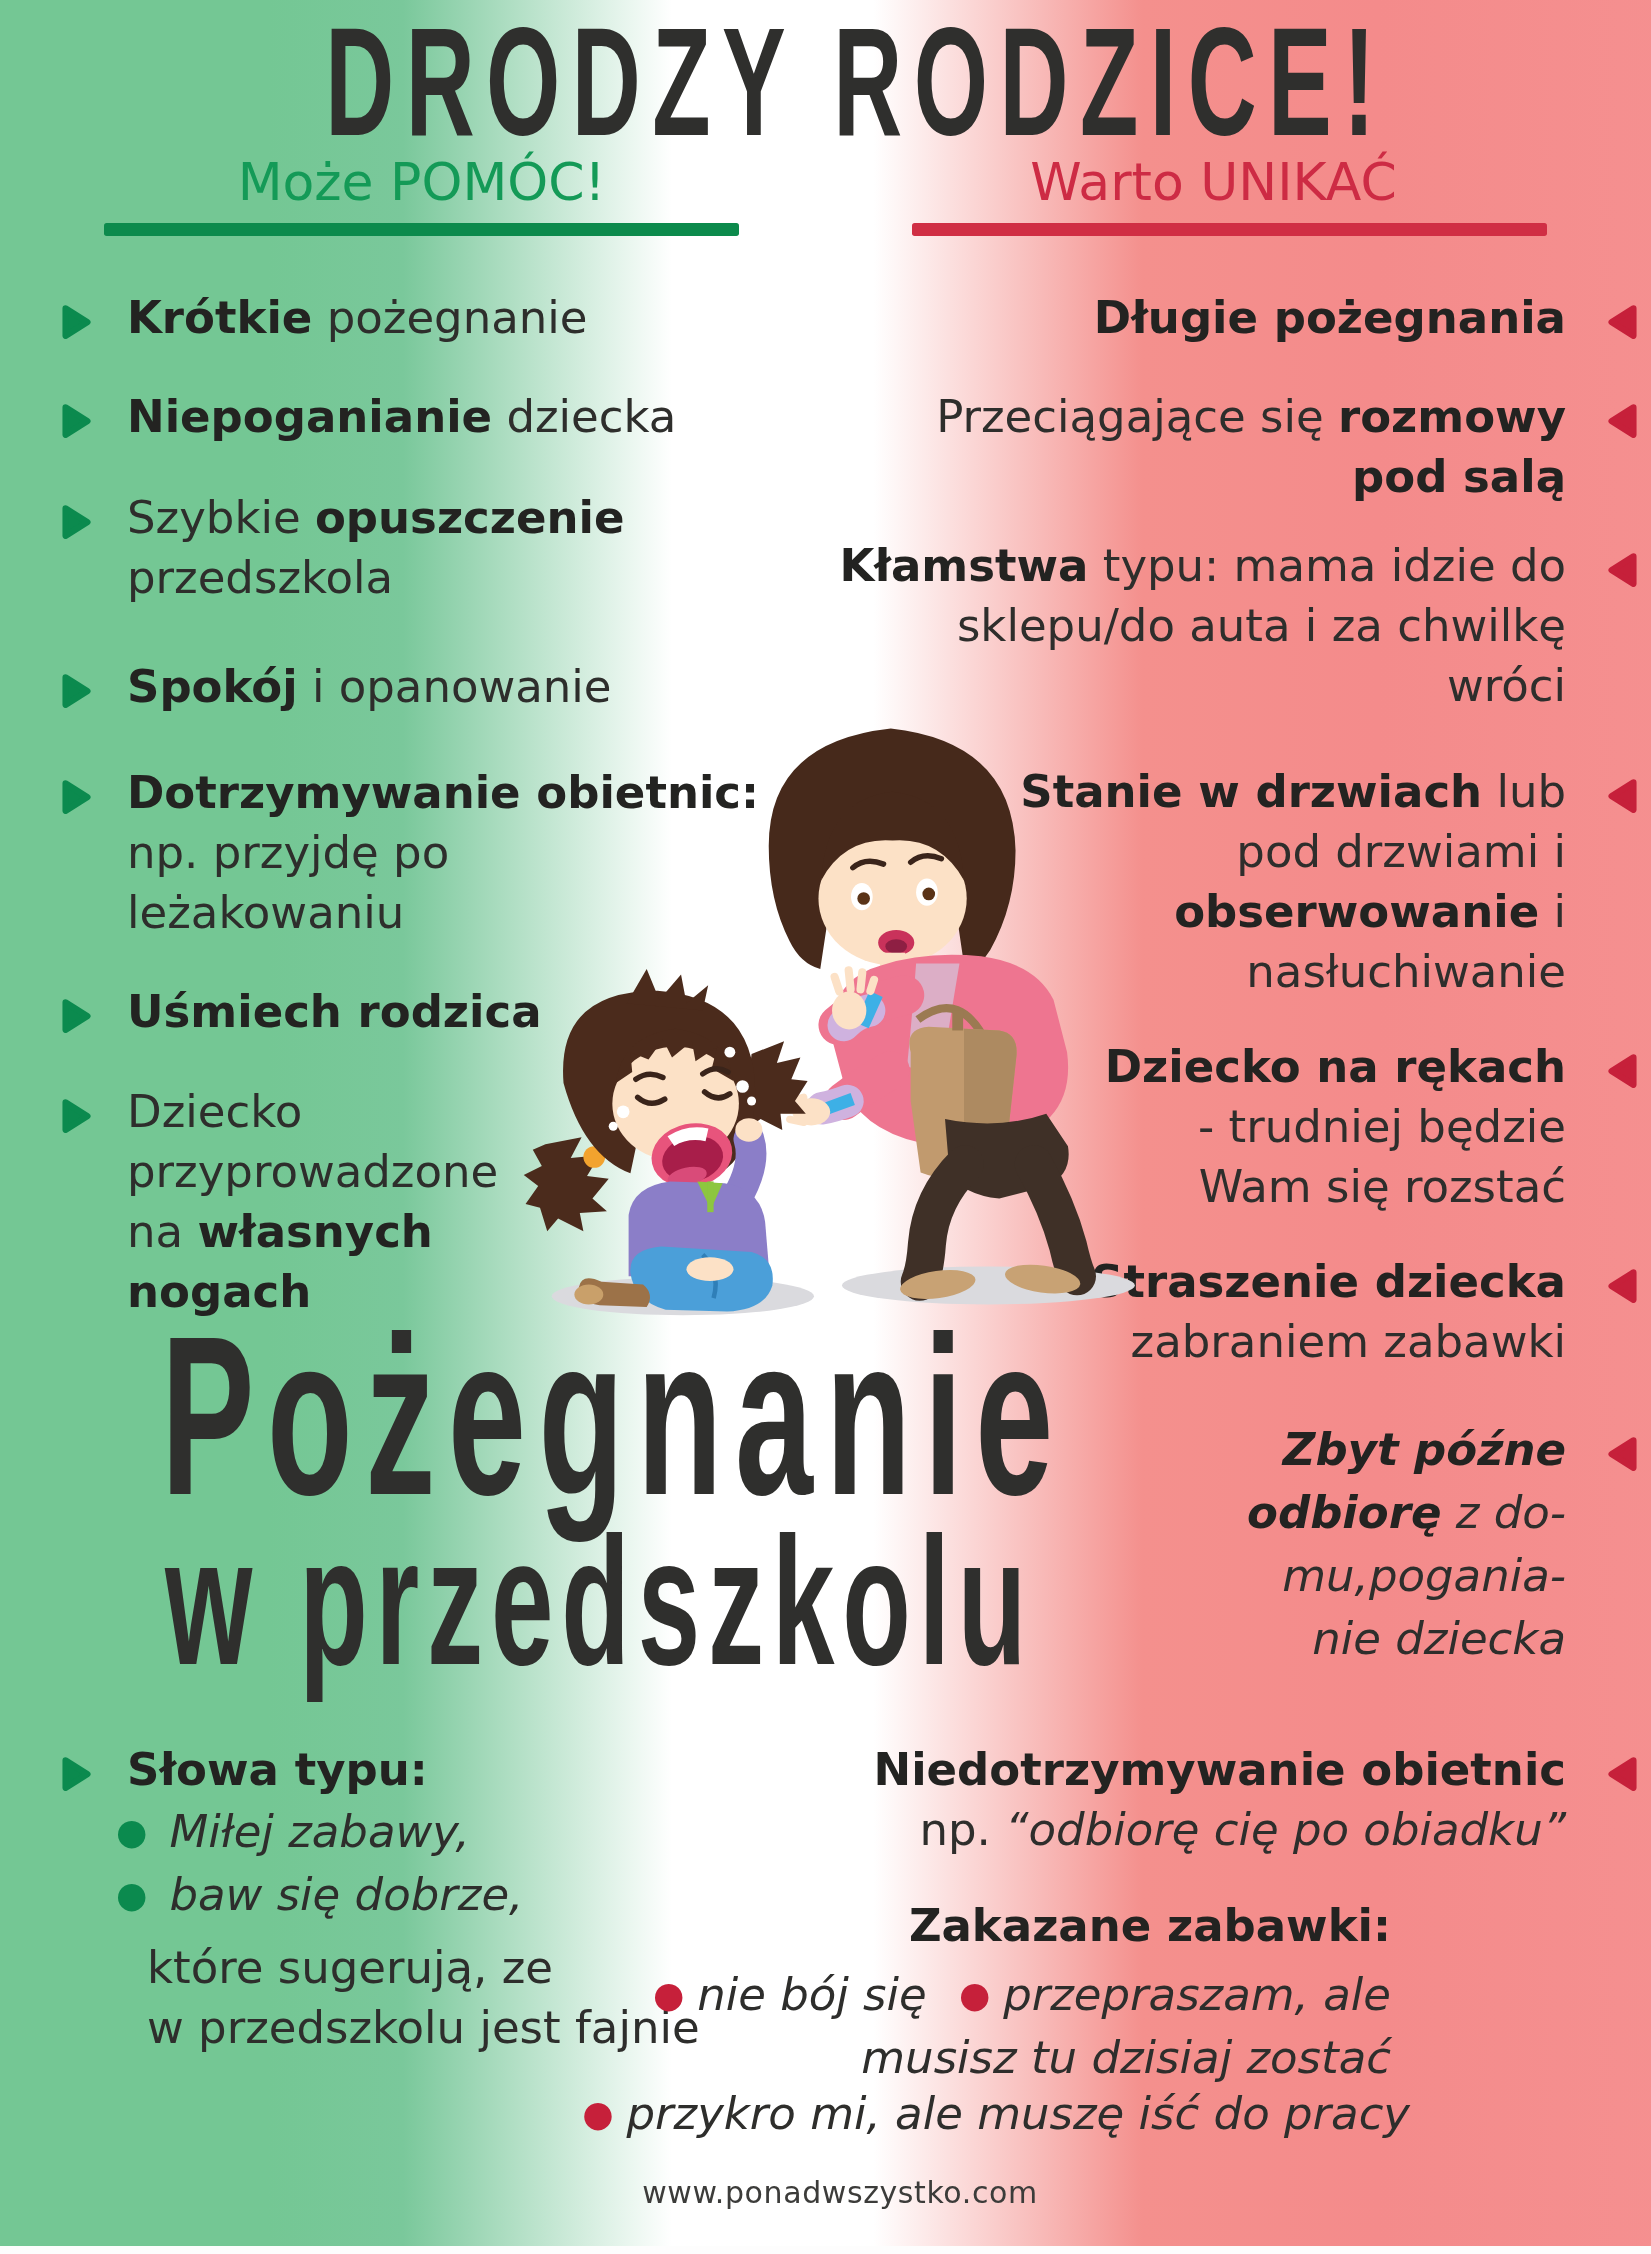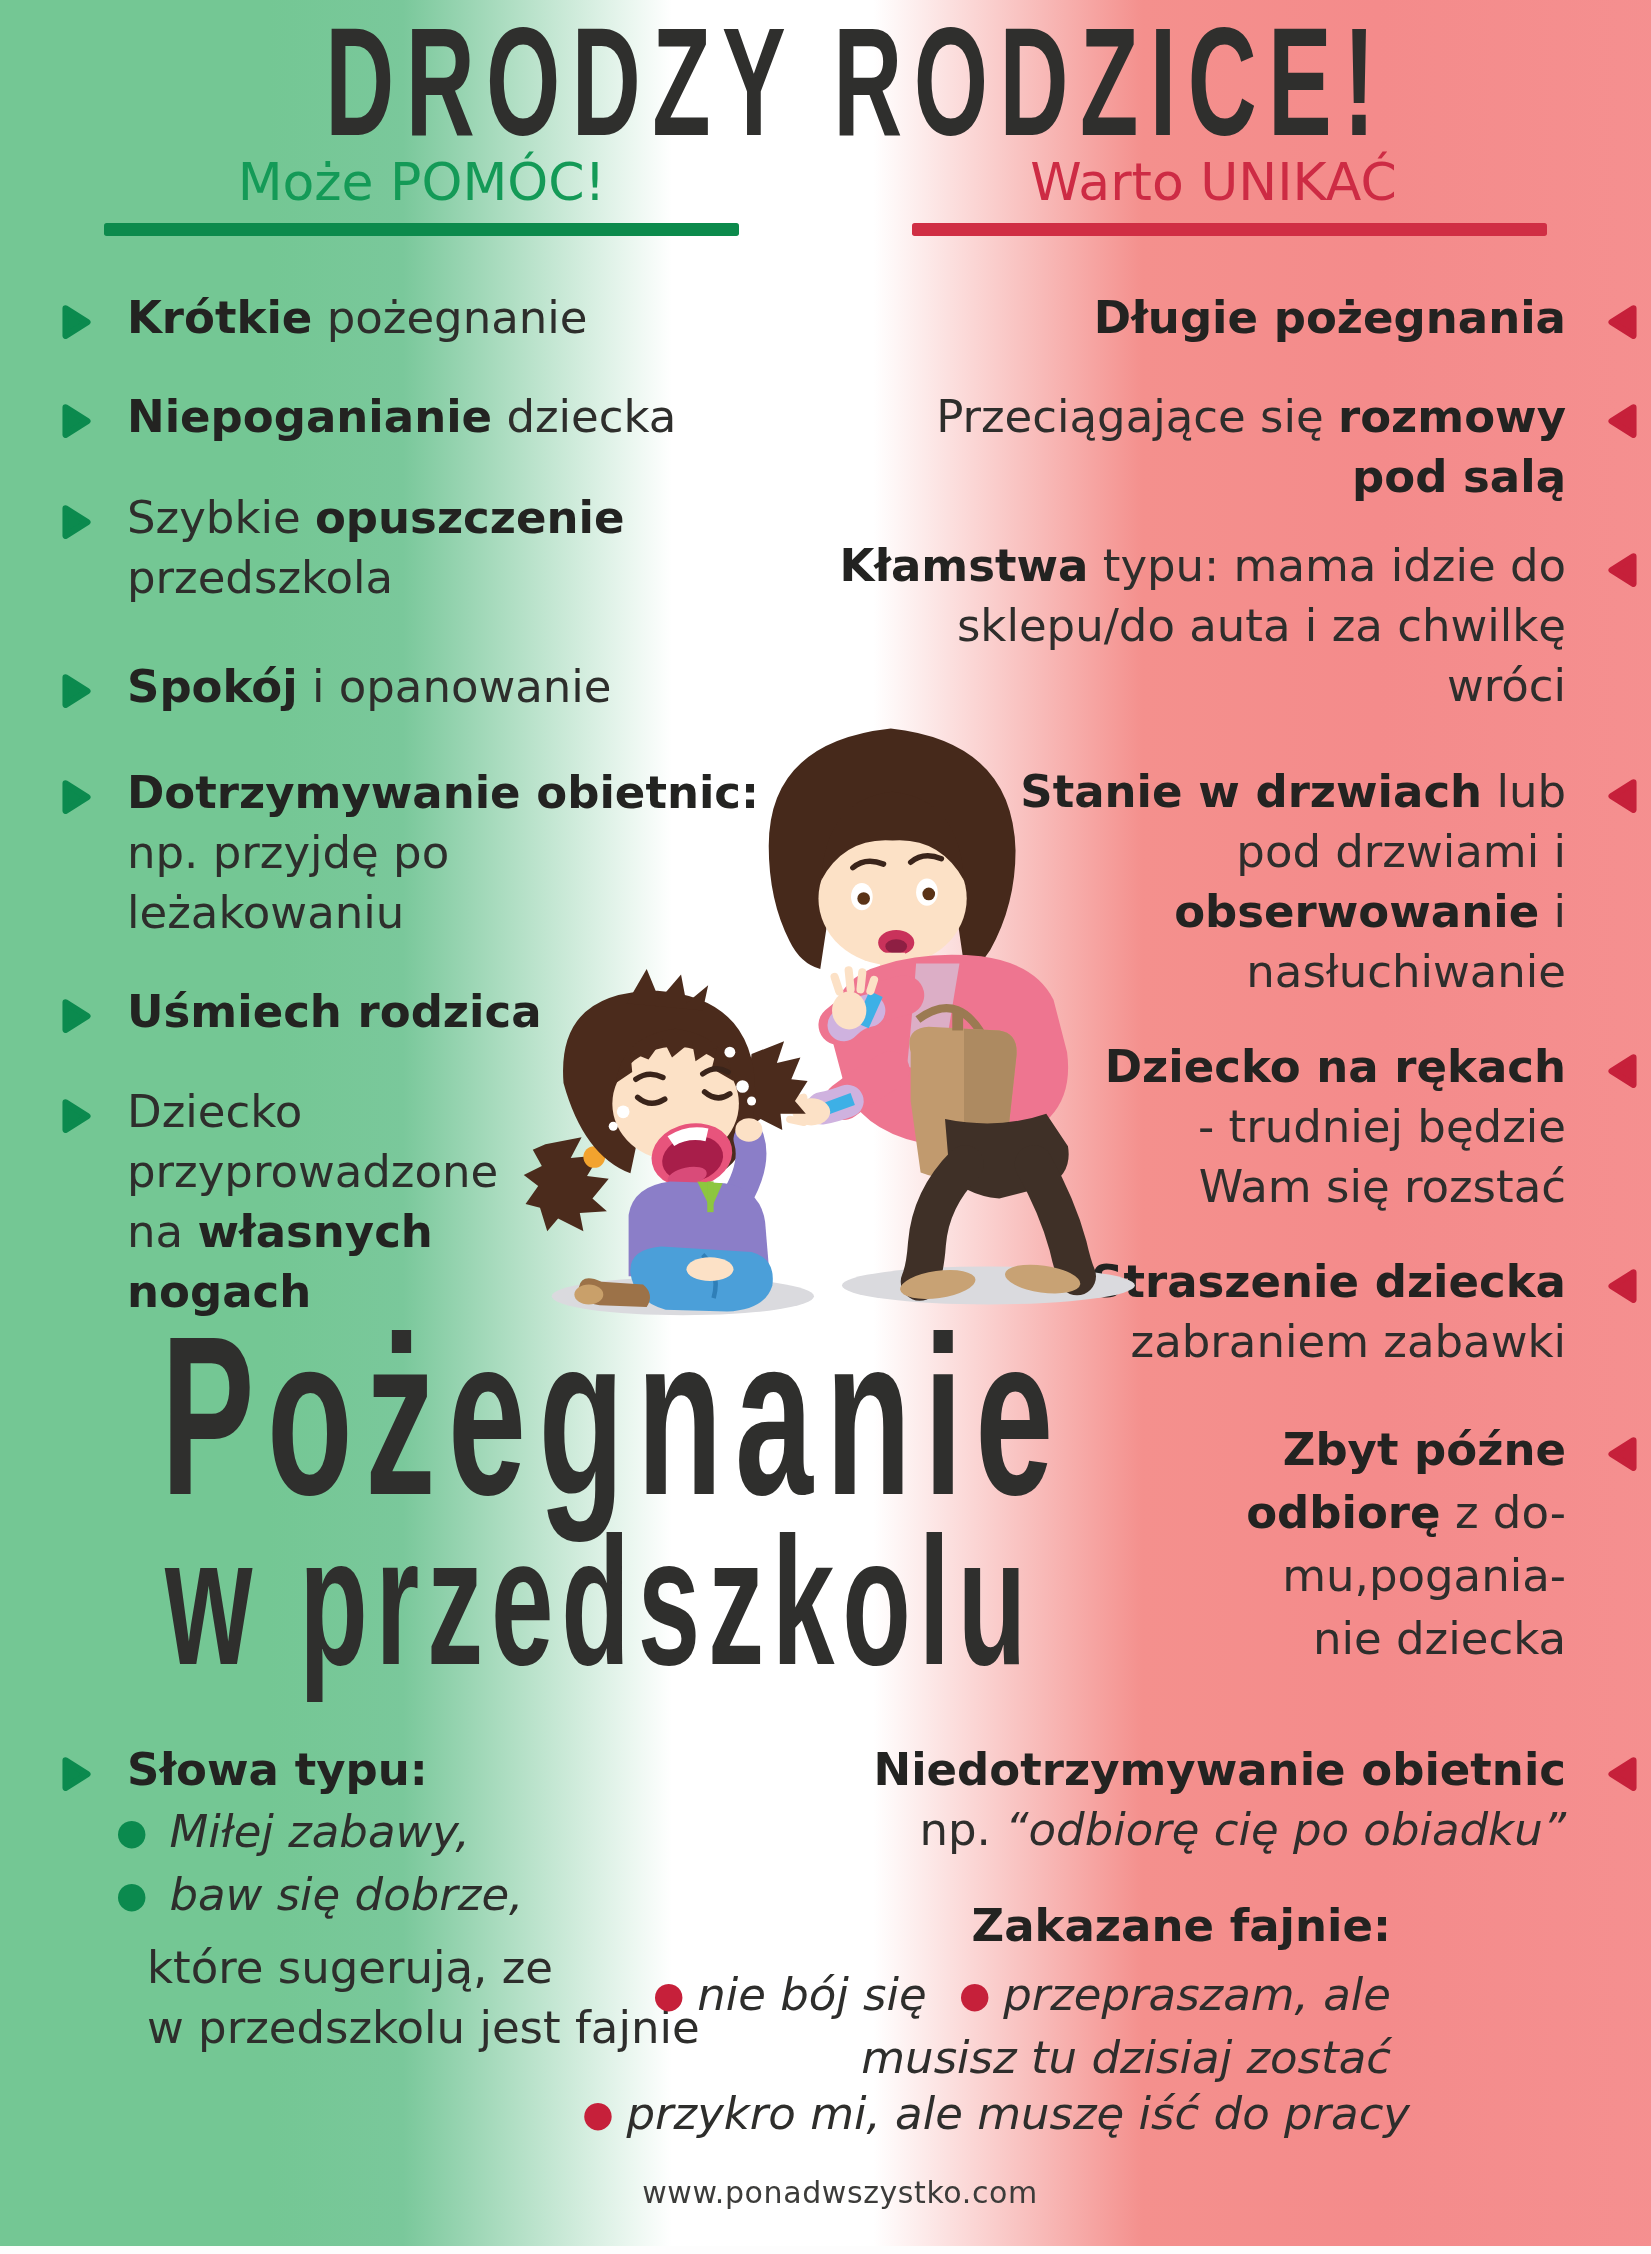--- a/index.html
+++ b/index.html
@@ -29,21 +29,21 @@
   .col-heading.green{left:104px;color:#149a57;}
   .col-heading.red{left:896px;color:#cd2b44;}
   .bar{position:absolute;top:223px;width:635px;height:12.7px;border-radius:2.7px;}
   .bar.green{left:104px;background:#0c8a4c;}
   .bar.red{left:912px;background:#d02e44;}
   
   .li,.ri{position:absolute;font-size:45px;line-height:60px;color:#2e2e2c;}
   .li{left:127px;text-align:left;}
   .ri{right:114px;text-align:right;}
   .li b,.ri b{font-weight:bold;color:#232321;}
-  .lh70{line-height:63px;}
+  .lh70{line-height:63px;font-style:italic;}
   .arr{position:absolute;top:7.2px;width:29px;height:36px;}
   .li .arr{left:-65px;}
   .ri .arr{right:-71px;}
   .dot{display:inline-block;font-style:normal;transform:translateY(-2.7px);font-size:.8em;}
   .gdot{color:#0b8a4e;margin:0 22px 0 0;}
   .rdot{color:#c6203a;margin:0 12.7px 0 18px;}
   .footer{position:absolute;top:2175px;left:0;width:100%;text-align:center;
     font-size:30px;color:#3c3c3a;letter-spacing:.02em;}
   .illu{position:absolute;left:493px;top:692px;width:669px;height:629px;}
 </style>
@@ -165,21 +165,21 @@
         </svg></span>
     <span><b>Zbyt późne</b><br><b>odbiorę</b> z do-<br>mu,pogania-<br>nie dziecka</span>
   </div>
   <div class="ri q" style="top:1740px">
     <span class="arr"><svg viewBox="0 0 32 40">
           <path d="M28 5 L4 20 L28 35 Z" fill="#c6203a" stroke="#c6203a" stroke-width="7" stroke-linejoin="round"></path>
         </svg></span>
     <span><b>Niedotrzymywanie obietnic</b><br>np. <i>“odbiorę cię po obiadku”</i></span>
   </div>
   <div class="ri" style="top:1896px;right:289px">
-    <span><b>Zakazane fajnie:</b></span>
+    <span><b>Zakazane zabawki:</b></span>
   </div>
   <div class="ri" style="top:1965px;right:289px">
     <span><span class="dot rdot">●</span><i>nie bój się</i> <span class="dot rdot">●</span><i>przepraszam, ale</i><br><i>musisz tu dzisiaj zostać</i></span>
   </div>
   <div class="ri" style="top:2084px;right:270px">
     <span><span class="dot rdot">●</span><i>przykro mi, ale muszę iść do pracy</i></span>
   </div>
 
   <svg class="illu" viewBox="0 0 740 695">
     <ellipse cx="210" cy="668" rx="145" ry="21" fill="#dadade"></ellipse>

